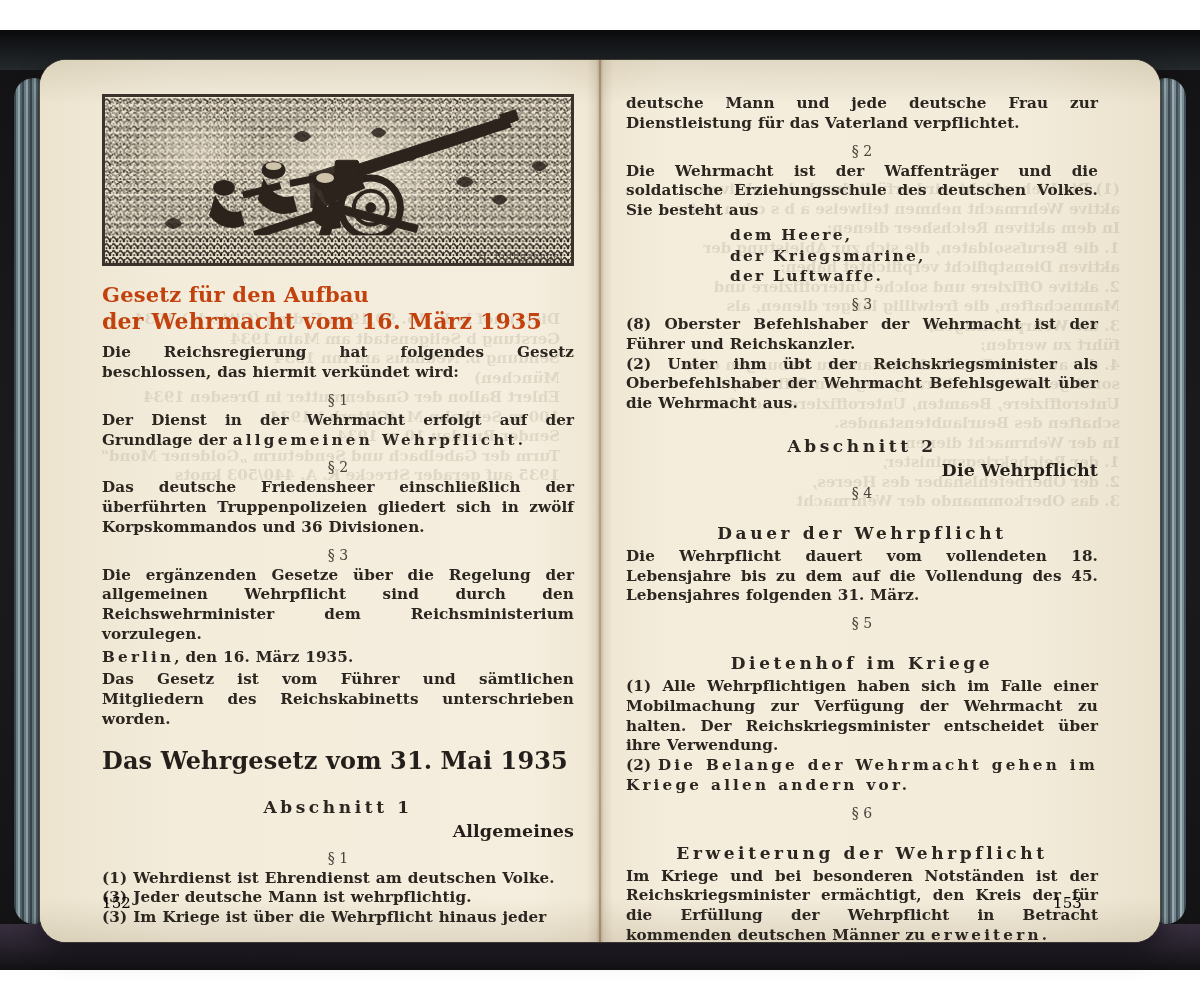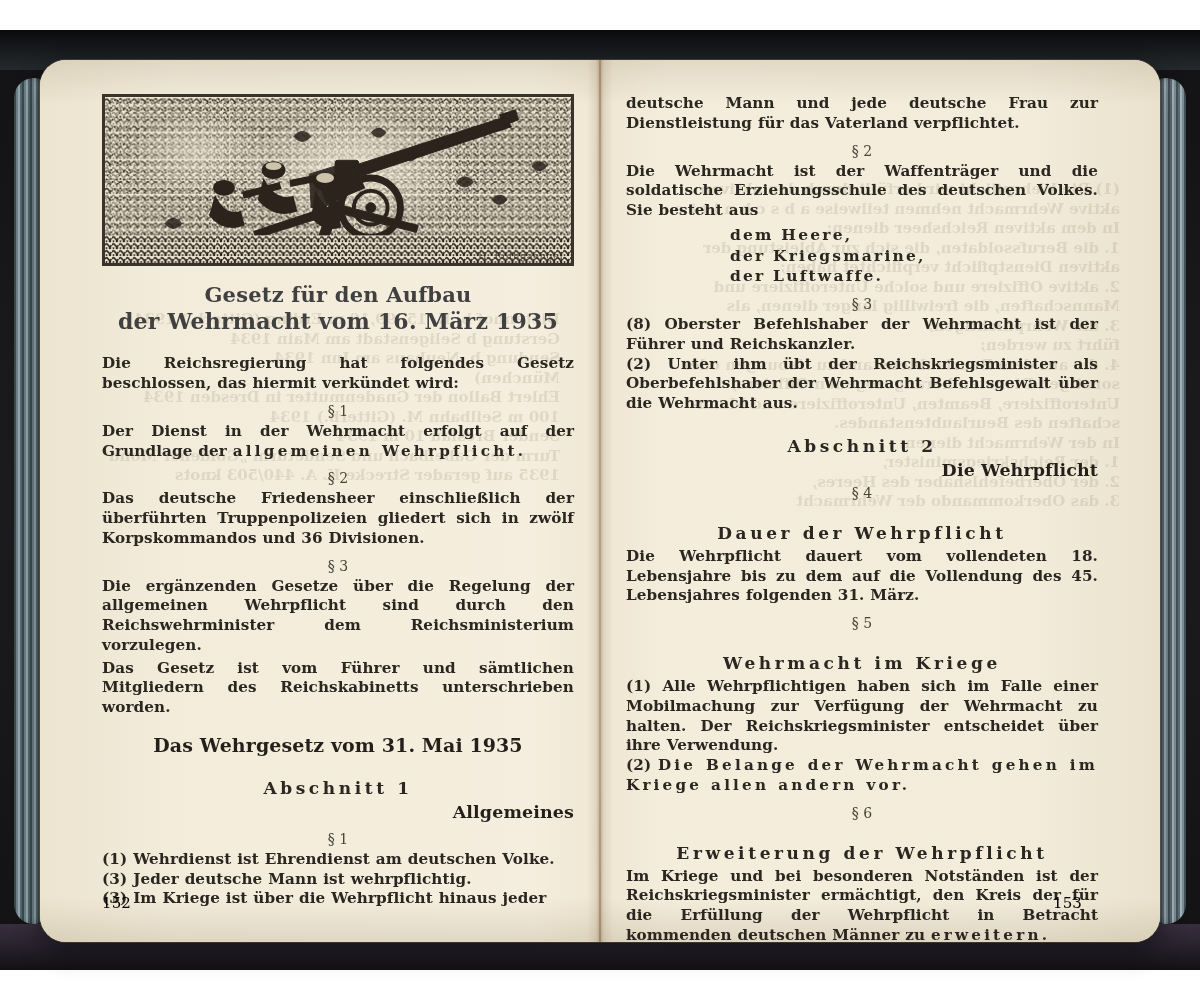--- a/index.html
+++ b/index.html
@@ -187,33 +187,33 @@
     font-size: 14px;
     font-weight: 400;
     color: #4a433a;
     margin: 9px 0 3px 0;
     font-family: "DejaVu Serif", serif;
   }
   .sec.tightup { margin-top: 5px; }
 
   
   .head-major {
-    text-align: center;
+    text-align: left;
     font-size: 21px;
     line-height: 1.22;
     font-weight: 700;
-    margin: 16px 0 20px 0;
-    color: #404040;
+    margin: 16px 0 9px 0;
+    color: #c2410c;
     letter-spacing: .2px;
   }
   .head-major .line2 { display: block; font-size: 22px; }
 
   .head-mid {
-    text-align: center;
-    font-size: 19px;
+    text-align: left;
+    font-size: 24px;
     font-weight: 700;
     margin: 16px 0 8px 0;
     color: #241f1a;
   }
 
   
   .head-spaced {
     text-align: center;
     font-size: 17px;
     font-weight: 700;
@@ -419,20 +419,21 @@
 
           <div class="sec fr">§ 1</div>
           <p class="body-text fr"><span>Der Dienst in der Wehrmacht erfolgt auf der Grundlage der </span><span class="sp">allgemeinen Wehrpflicht</span><span>.</span></p>
 
           <div class="sec fr">§ 2</div>
           <p class="body-text fr">Das deutsche Friedensheer einschließlich der überführten Truppenpolizeien gliedert sich in zwölf Korpskommandos und 36 Divisionen.</p>
 
           <div class="sec fr">§ 3</div>
           <p class="body-text fr tight">Die ergänzenden Gesetze über die Regelung der allgemeinen Wehrpflicht sind durch den Reichswehrminister dem Reichsministerium vorzulegen.</p>
 
+          <p class="body-text fr tight"><span class="sp">Berlin</span><span>, den 16. März 1935.</span></p>
 
           <p class="body-text fr">Das Gesetz ist vom Führer und sämtlichen Mitgliedern des Reichskabinetts unterschrieben worden.</p>
 
           <div class="head-mid fr">Das Wehrgesetz vom 31. Mai 1935</div>
           <div class="head-spaced fr">Abschnitt 1</div>
           <div class="head-sub fr">Allgemeines</div>
           <div class="sec fr">§ 1</div>
 
           <p class="body-text fr nogap">(1) Wehrdienst ist Ehrendienst am deutschen Volke.</p>
           <p class="body-text fr nogap">(3) Jeder deutsche Mann ist wehrpflichtig.</p>
@@ -482,21 +483,21 @@
           <p class="body-text fr">(2) Unter ihm übt der Reichskriegsminister als Oberbefehlshaber der Wehrmacht Befehlsgewalt über die Wehrmacht aus.</p>
 
           <div class="head-spaced fr">Abschnitt 2</div>
           <div class="head-sub fr">Die Wehrpflicht</div>
 
           <div class="sec tightup fr">§ 4</div>
           <div class="head-spaced fr">Dauer der Wehrpflicht</div>
           <p class="body-text fr">Die Wehrpflicht dauert vom vollendeten 18. Lebensjahre bis zu dem auf die Vollendung des 45. Lebensjahres folgenden 31. März.</p>
 
           <div class="sec fr">§ 5</div>
-          <div class="head-spaced fr">Wehrmacht im Kriege</div>
+          <div class="head-spaced fr">Dietenhof im Kriege</div>
           <p class="body-text fr nogap">(1) Alle Wehrpflichtigen haben sich im Falle einer Mobilmachung zur Verfügung der Wehrmacht zu halten. Der Reichskriegsminister entscheidet über ihre Verwendung.</p>
           <p class="body-text fr"><span>(2) </span><span class="sp">Die Belange der Wehrmacht gehen im Kriege allen andern vor.</span></p>
 
           <div class="sec fr">§ 6</div>
           <div class="head-spaced fr">Erweiterung der Wehrpflicht</div>
           <p class="body-text fr"><span>Im Kriege und bei besonderen Notständen ist der Reichskriegsminister ermächtigt, den Kreis der für die Erfüllung der Wehrpflicht in Betracht kommenden deutschen Männer zu </span><span class="sp">erweitern</span><span>.</span></p>
 
           <div class="folio r fr">153</div>
         </div>
       </div>

